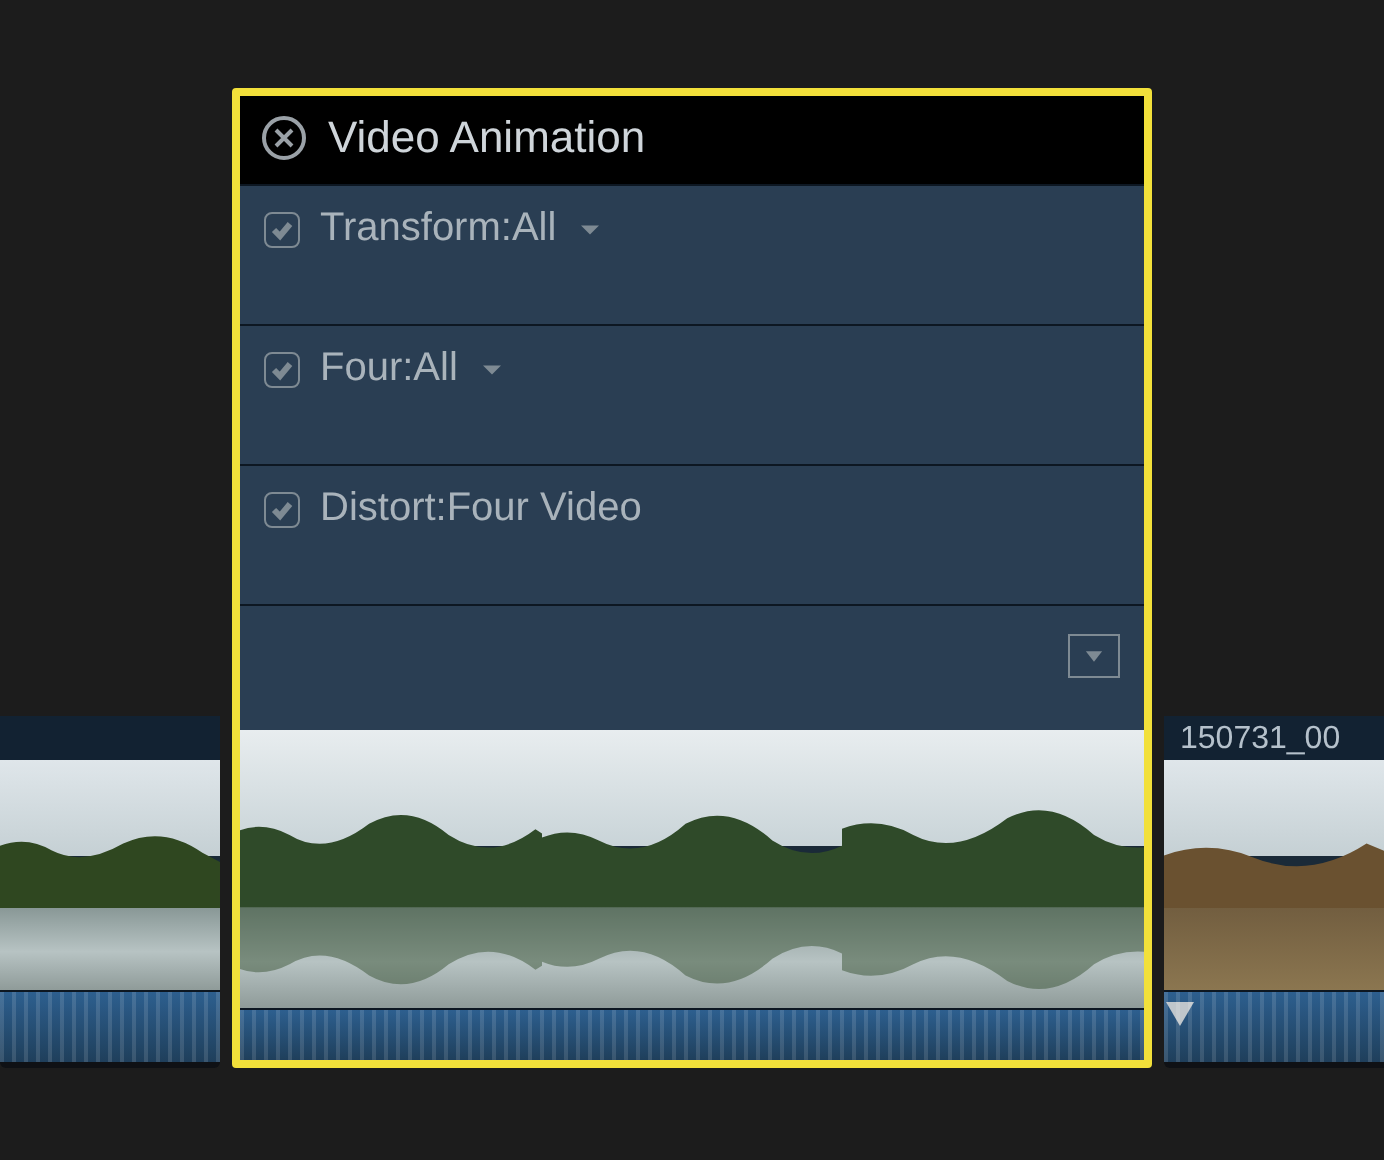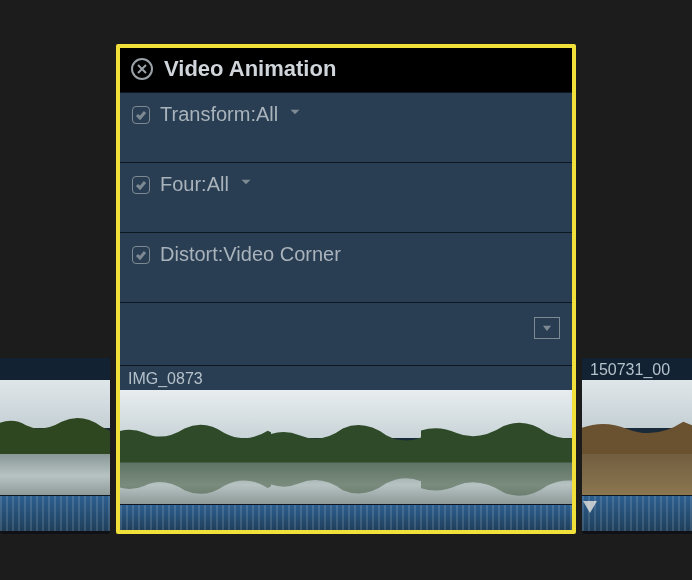--- a/index.html
+++ b/index.html
@@ -7,34 +7,34 @@
 
     .panel {
       position:absolute; left:116px; top:44px; width:460px; height:490px;
       background:#203040; border:4px solid #f2e03a; border-radius:2px;
       display:flex; flex-direction:column;
     }
     .panel-header {
       display:flex; align-items:center; gap:10px;
       padding:8px 10px 10px 10px; background:#000;
     }
-    .panel-header .title { color:#cfd5da; font-size:22px; font-weight:700; }
+    .panel-header .title { color:#cfd5da; font-size:22px; font-weight:400; }
     .close-btn { width:24px; height:24px; color:#9aa1a7; cursor:pointer; }
     .close-btn svg { width:24px; height:24px; display:block; }
 
     .row {
       display:flex; align-items:center; gap:10px;
       padding:10px 12px 36px 12px;
       border-top:1px solid #0d1722;
       color:#a9b3bb; font-size:20px;
       background:#2a3e53;
     }
     .row:first-of-type { border-top:none; }
     .row.compositing { padding:14px 12px 26px 12px; }
-    .row .label { display:flex; align-items:flex-start; gap:6px; }
+    .row .label { display:flex; align-items:center; gap:6px; }
     .checkbox {
       width:18px; height:18px; border:1.5px solid #7e8a93; border-radius:4px;
       display:flex; align-items:center; justify-content:center;
       flex-shrink:0;
     }
     .checkbox svg { width:12px; height:12px; stroke:#7e8a93; stroke-width:3; fill:none; }
     .chevron { width:18px; height:18px; margin-left:2px; }
     .chevron svg { width:18px; height:18px; fill:#7e8a93; }
     .spacer { flex:1; }
     .dropdown-box {
@@ -156,34 +156,33 @@
     </span>
   </div>
 
   <div class="row">
     <span class="checkbox">
       <svg viewBox="0 0 12 12">
           <polyline points="2,6 5,9 10,3"></polyline>
         </svg>
     </span>
     <span class="label">
-        <span>Distort:Video Corner</span>
+        <span>Distort:Four Video</span>
       </span>
   </div>
 
   <div class="row compositing">
     <span class="spacer"></span>
     <span class="dropdown-box">
       <svg viewBox="0 0 24 24">
           <path d="M5 8 L19 8 L12 17 Z"></path>
         </svg>
     </span>
   </div>
 
-  <div class="clip-title-bar">IMG_0873</div>
 
   <div class="thumb-strip">
     <div class="thumb">
         <div class="scene">
       <div class="sky"></div>
           <div class="water"></div>
       <div class="ridge">
             <svg viewBox="0 0 100 40" preserveAspectRatio="none">
               <path d="M0 40 L0 20 Q10 6 22 14 Q32 22 44 10 Q55 2 66 14 Q78 24 90 12 L100 20 L100 40 Z" fill="#2f4a29"></path>
             </svg>

